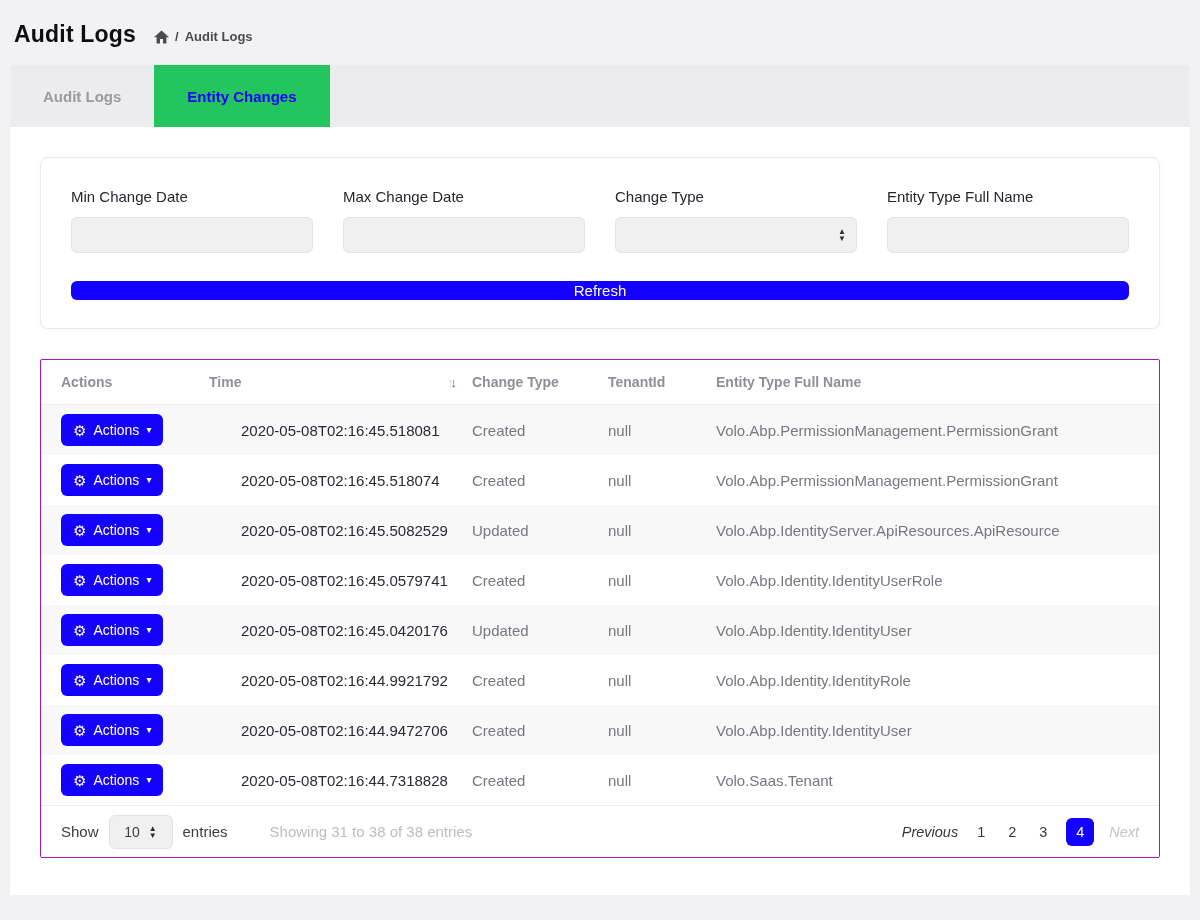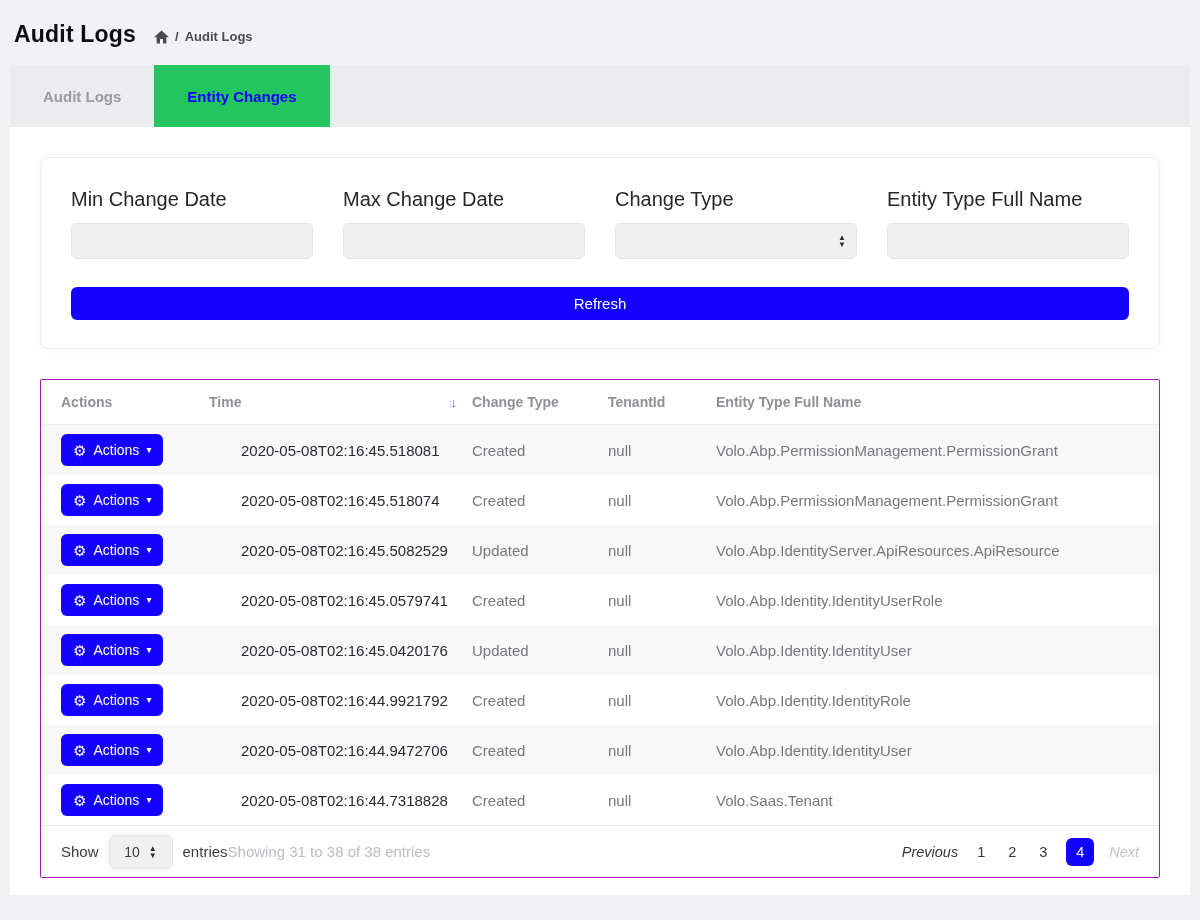--- a/index.html
+++ b/index.html
@@ -74,21 +74,21 @@
     margin-bottom: 30px;
     box-shadow: 0 1px 8px rgba(0,0,0,0.03);
   }
   .filter-grid {
     display: grid;
     grid-template-columns: repeat(4, 1fr);
     gap: 30px;
   }
   .filter-field label {
     display: block;
-    font-size: 20px;
+    font-size: 15px;
     color: #26262c;
     margin-bottom: 12px;
   }
   .filter-input, .filter-select {
     width: 100%;
     height: 36px;
     background: #f0f0f1;
     border: 1px solid #e3e3e5;
     border-radius: 6px;
     font-size: 14px;
@@ -105,21 +105,21 @@
   .updown {
     display: inline-flex;
     flex-direction: column;
     font-size: 8px;
     line-height: 7px;
     color: #2b2b31;
   }
   .refresh-button {
     margin-top: 28px;
     width: 100%;
-    height: 33px;
+    height: 19px;
     background: #1400ff;
     border: none;
     border-radius: 6px;
     color: #ffffff;
     font-family: "Liberation Sans", sans-serif;
     font-size: 15px;
     cursor: pointer;
   }
 
   
@@ -194,20 +194,21 @@
     width: 64px;
     height: 34px;
     background: #f0f0f1;
     border: 1px solid #e2e2e4;
     border-radius: 6px;
     margin: 0 10px;
     font-size: 14px;
     cursor: pointer;
   }
   .showing-text {
+    margin-left: 42px;
     color: #b9bcc1;
   }
   .pagination {
     margin-left: auto;
     display: flex;
     align-items: center;
     gap: 15px;
     font-size: 14.5px;
   }
   .page-link { color: #37373d; cursor: pointer; font-style: italic; }

